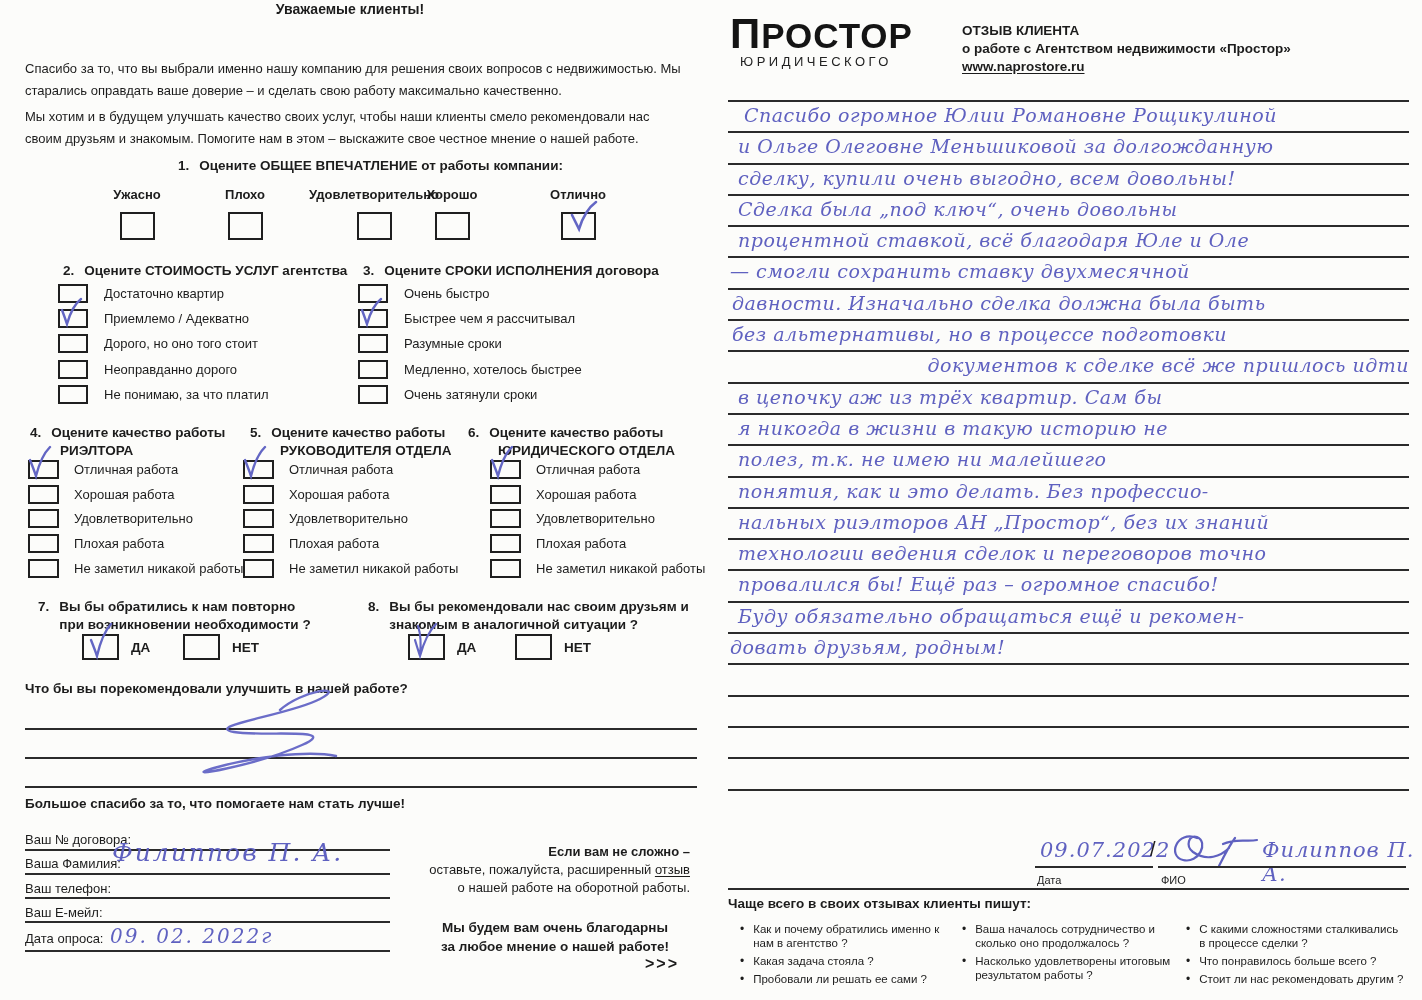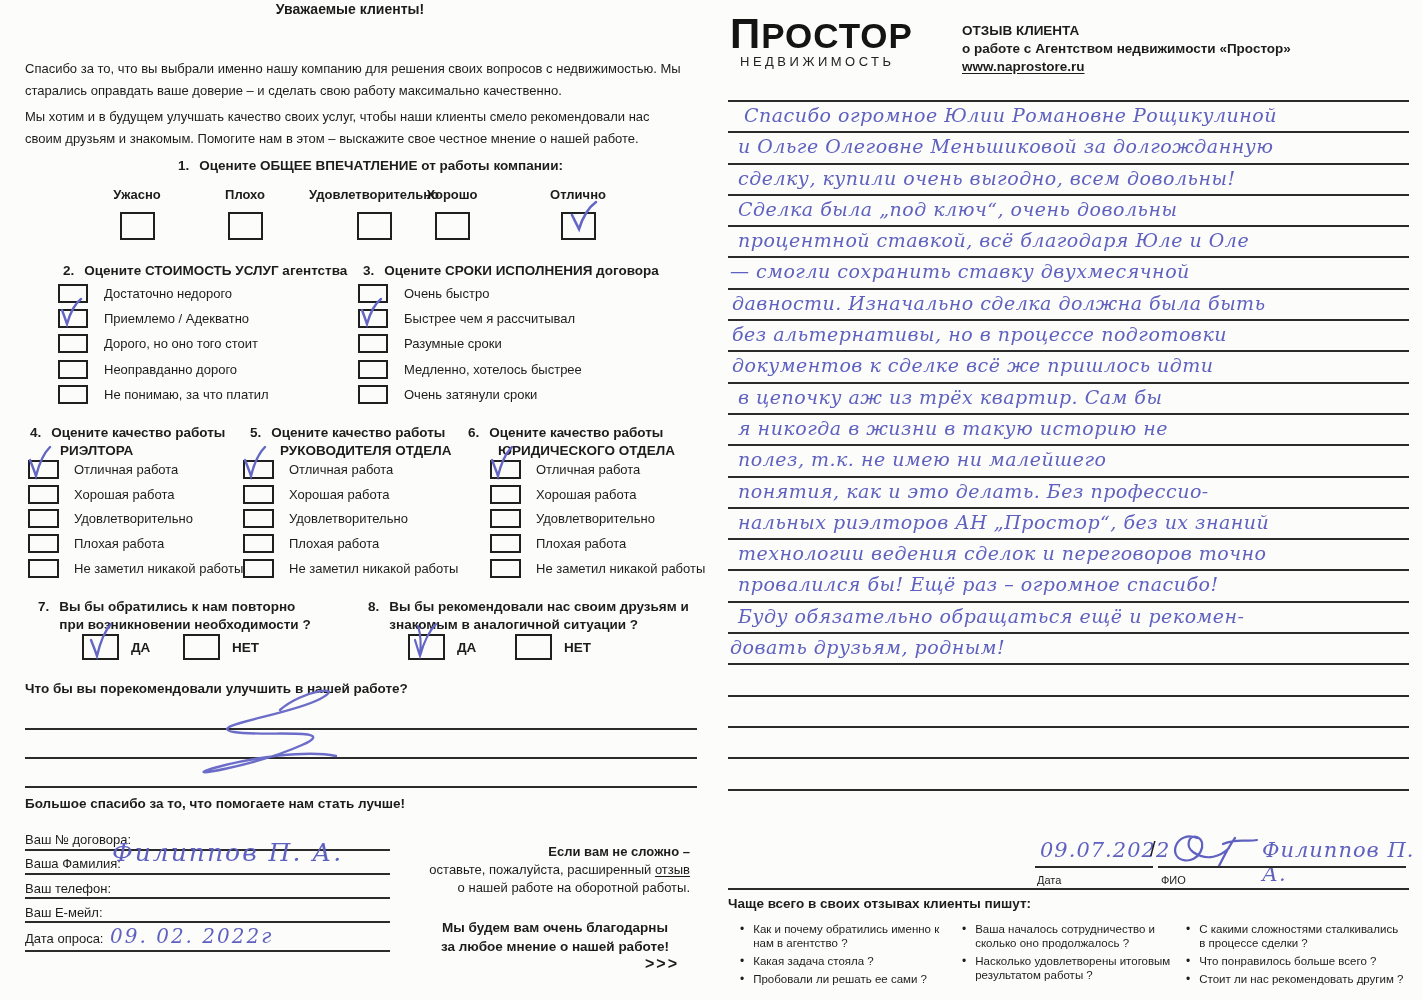--- a/index.html
+++ b/index.html
@@ -78,21 +78,21 @@
       </span>
     </span>
   </div>
 
   <div class="abs qhdr" style="left:63px;top:262px;">
     <span class="num">2.</span><span>Оцените СТОИМОСТЬ УСЛУГ агентства</span>
   </div>
   <div class="abs" style="left:58px;top:281px;">
     <div class="optrow q23row">
         <span class="cb cb2"></span>
-        <span class="lbl">Достаточно недорого</span>
+        <span class="lbl">Достаточно квартир</span>
       </div>
     <div class="optrow q23row">
         <span class="cb cb2">
           <span class="mark" style="left:-3px;top:-15px;"><svg width="28" height="32" viewBox="0 0 28 32">
               <path d="M5 14 Q8 22 10 28 Q15 10 24 3" fill="none" stroke="#6366c4" stroke-width="2.4" stroke-linecap="round"></path>
             </svg></span>
         </span>
         <span class="lbl">Приемлемо / Адекватно</span>
       </div>
     <div class="optrow q23row">
@@ -306,21 +306,21 @@
     <span>о нашей работе на оборотной работы.</span>
   </div>
   <div class="abs print b ctr" style="left:420px;top:918px;width:270px;line-height:19px;font-size:13.5px;">
     <span>Мы будем вам очень благодарны</span><br>
     <span>за любое мнение о нашей работе!</span>
   </div>
   <div class="abs print b" style="left:645px;top:955px;font-size:16px;letter-spacing:2px;">&gt;&gt;&gt;</div>
 
   <div class="abs" style="left:730px;top:16px;">
     <div class="brand">ПРОСТОР</div>
-    <div class="brandsub">НЕДВИЖИМОСТЬ</div>
+    <div class="brandsub">ЮРИДИЧЕСКОГО</div>
   </div>
   <div class="abs print b" style="left:962px;top:22px;line-height:18px;font-size:13.5px;">
     <span>ОТЗЫВ КЛИЕНТА</span><br>
     <span>о работе с Агентством недвижимости «Простор»</span><br>
     <u>www.naprostore.ru</u>
   </div>
 
   <div class="abs" style="left:728px;top:100px;width:681px;border-top:2px solid #2b2b2b;">
     <div class="rline">
         <span class="ht" style="padding-left:16px;">Спасибо огромное Юлии Романовне Рощикулиной</span>
@@ -340,21 +340,21 @@
     <div class="rline">
         <span class="ht" style="padding-left:2px;">— смогли сохранить ставку двухмесячной</span>
       </div>
     <div class="rline">
         <span class="ht" style="padding-left:4px;">давности. Изначально сделка должна была быть</span>
       </div>
     <div class="rline">
         <span class="ht" style="padding-left:4px;">без альтернативы, но в процессе подготовки</span>
       </div>
     <div class="rline">
-        <span class="ht" style="padding-left:4px;">документов к сделке всё же пришлось идти</span>
+        <span class="ht" style="padding-left:4px;text-align:right;">документов к сделке всё же пришлось идти</span>
       </div>
     <div class="rline">
         <span class="ht">в цепочку аж из трёх квартир. Сам бы</span>
       </div>
     <div class="rline">
         <span class="ht">я никогда в жизни в такую историю не</span>
       </div>
     <div class="rline">
         <span class="ht">полез, т.к. не имею ни малейшего</span>
       </div>

